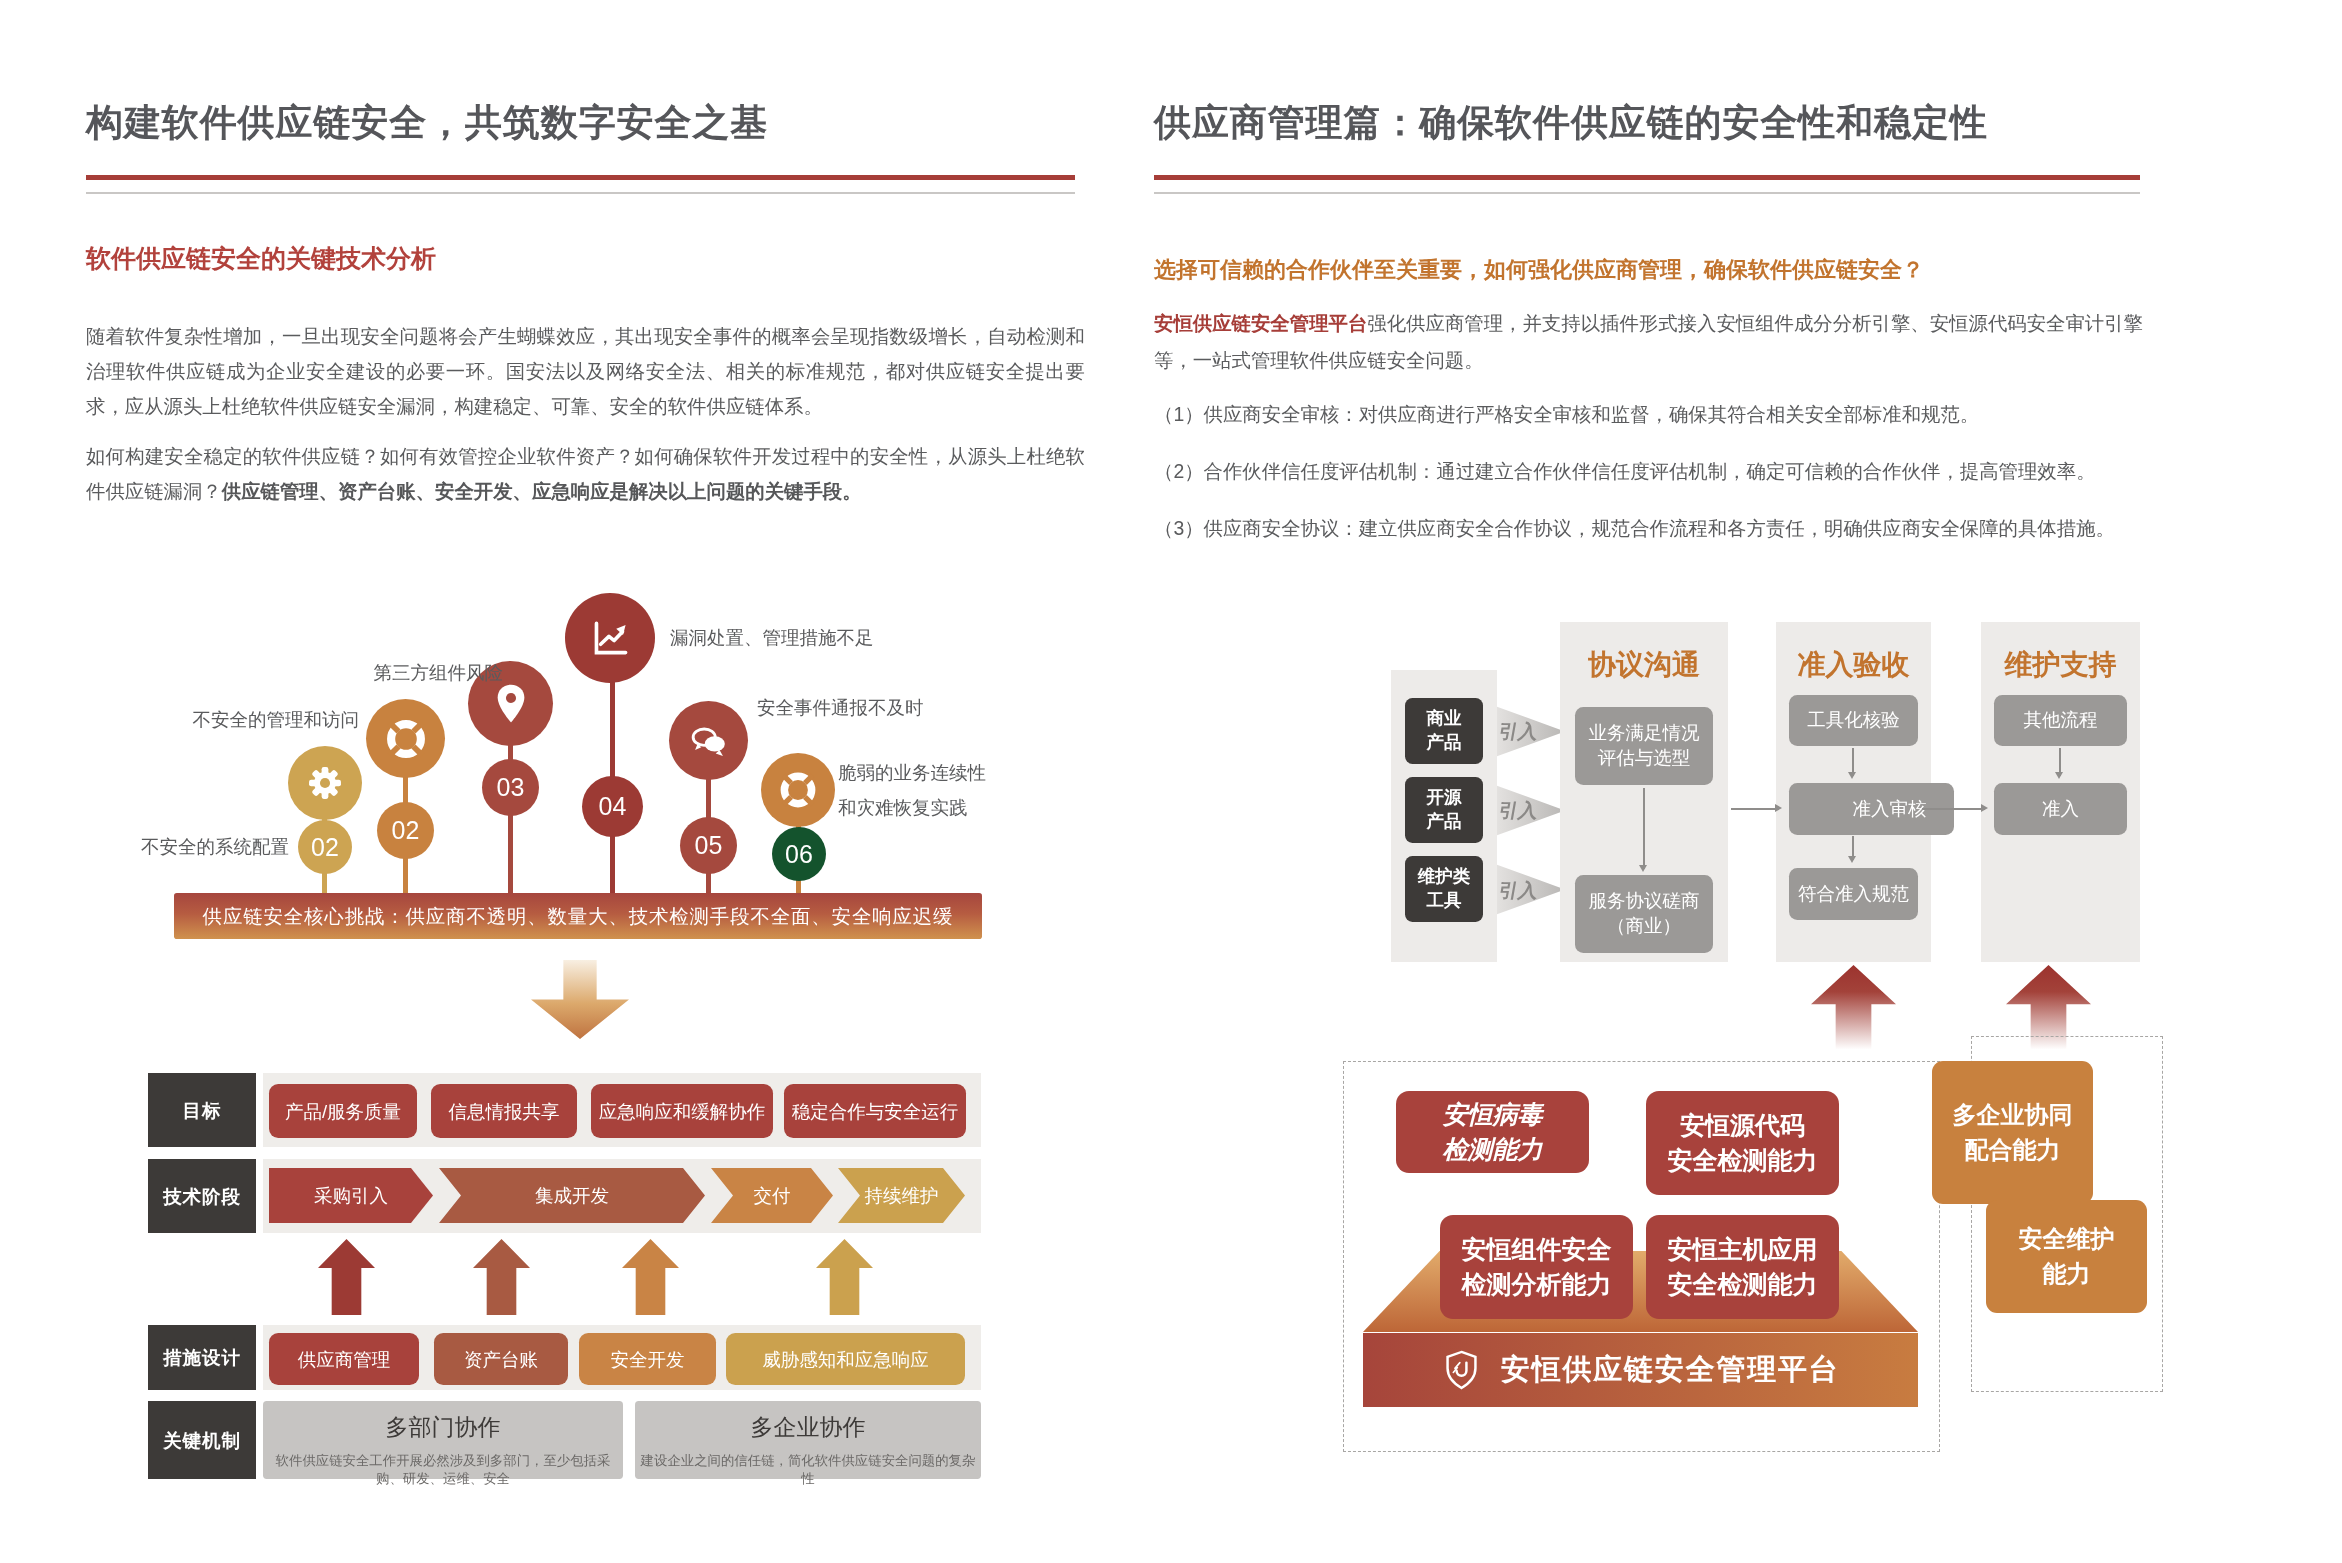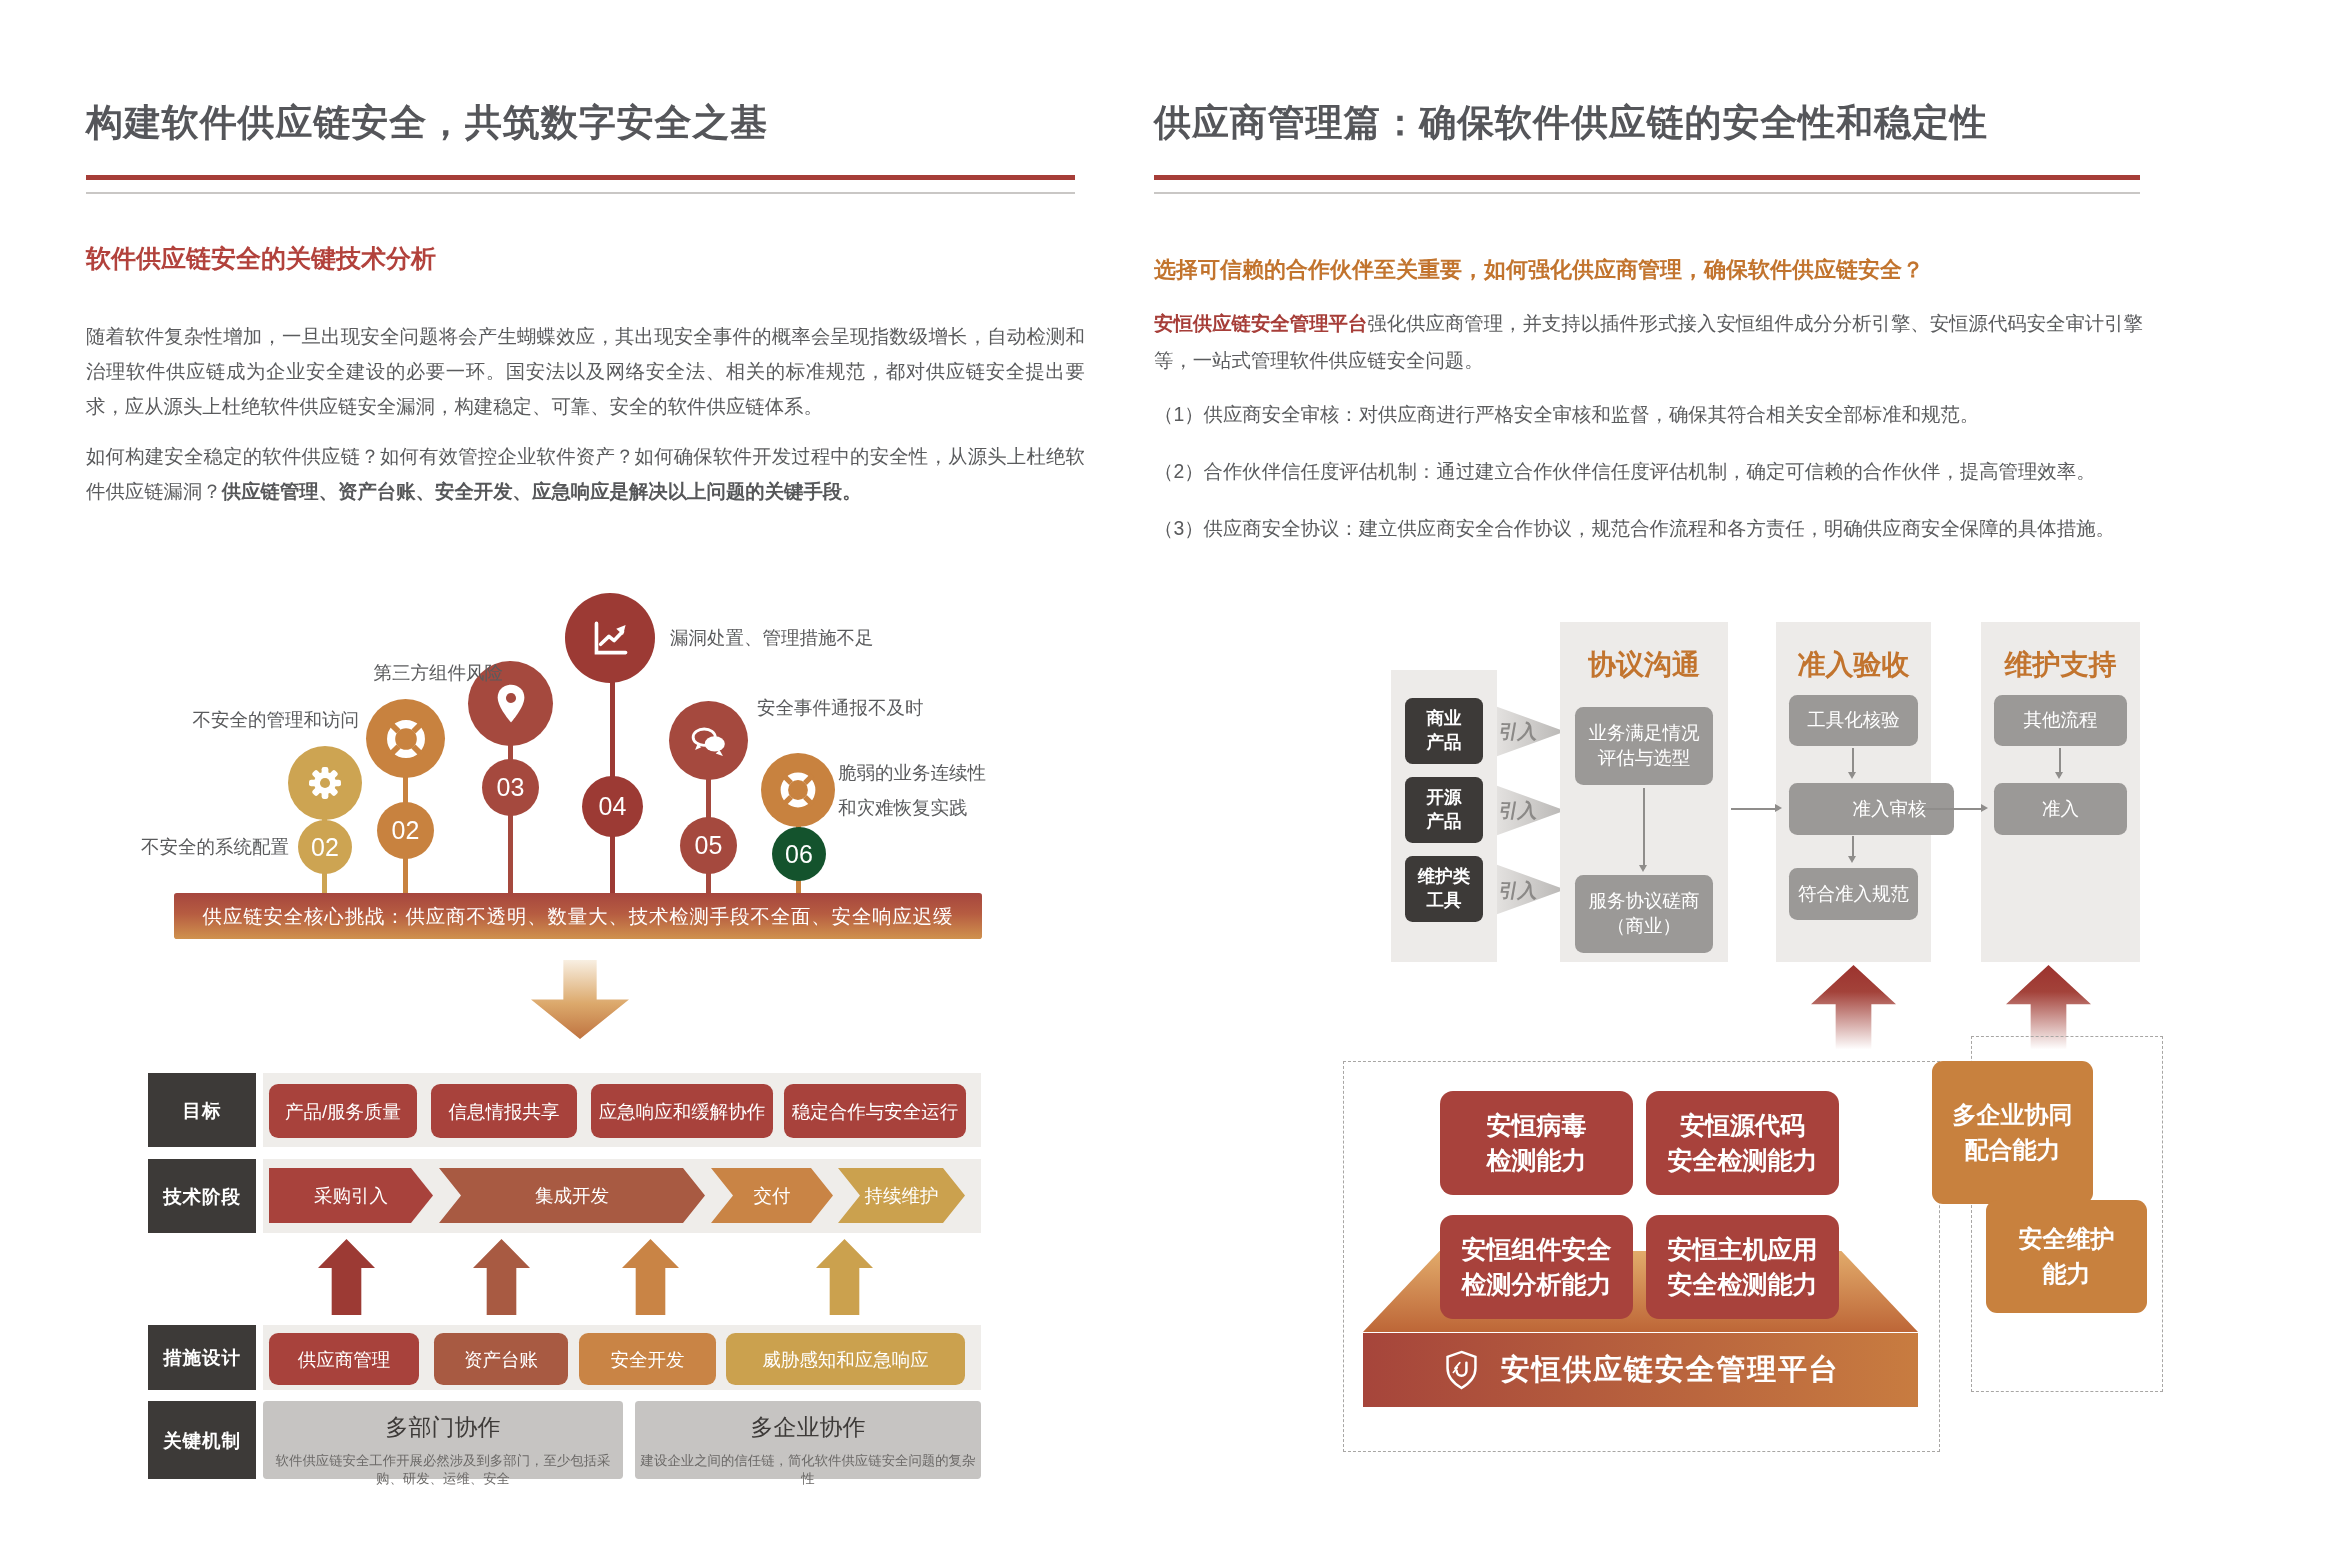--- a/index.html
+++ b/index.html
@@ -255,21 +255,21 @@
   <div class="abs gray-box" style="left:1994px;top:783px;width:133px;height:52px;">准入</div>
 
   <div class="abs harrow" style="left:1731px;top:808px;width:48px;"></div>
   <div class="abs harrow" style="left:1922px;top:808px;width:63px;"></div>
 
   <div class="abs red-up-arrow" style="left:1811px;top:965px;width:85px;height:89px;"></div>
   <div class="abs red-up-arrow" style="left:2006px;top:965px;width:85px;height:89px;"></div>
 
   <div class="abs dashed-box" style="left:1343px;top:1061px;width:595px;height:389px;"></div>
   <div class="abs plat-flank" style="left:1363px;top:1251px;width:555px;height:81px;"></div>
-  <div class="abs cap-box pre" style="left:1440px;top:1091px;width:193px;height:104px;">安恒病毒
+  <div class="abs cap-box pre" style="left:1396px;top:1091px;width:193px;height:82px;font-style:italic;">安恒病毒
 检测能力</div>
   <div class="abs cap-box pre" style="left:1646px;top:1091px;width:193px;height:104px;">安恒源代码
 安全检测能力</div>
   <div class="abs cap-box pre" style="left:1440px;top:1215px;width:193px;height:104px;">安恒组件安全
 检测分析能力</div>
   <div class="abs cap-box pre" style="left:1646px;top:1215px;width:193px;height:104px;">安恒主机应用
 安全检测能力</div>
   <div class="abs plat-face" style="left:1363px;top:1333px;width:555px;height:74px;">
     <svg width="41" height="44" viewBox="0 0 100 100">
       <path d="M50 6 L84 18 V46 C84 68 69 83 50 94 C31 83 16 68 16 46 V18 Z" fill="none" stroke="#ffffff" stroke-width="6"></path>

